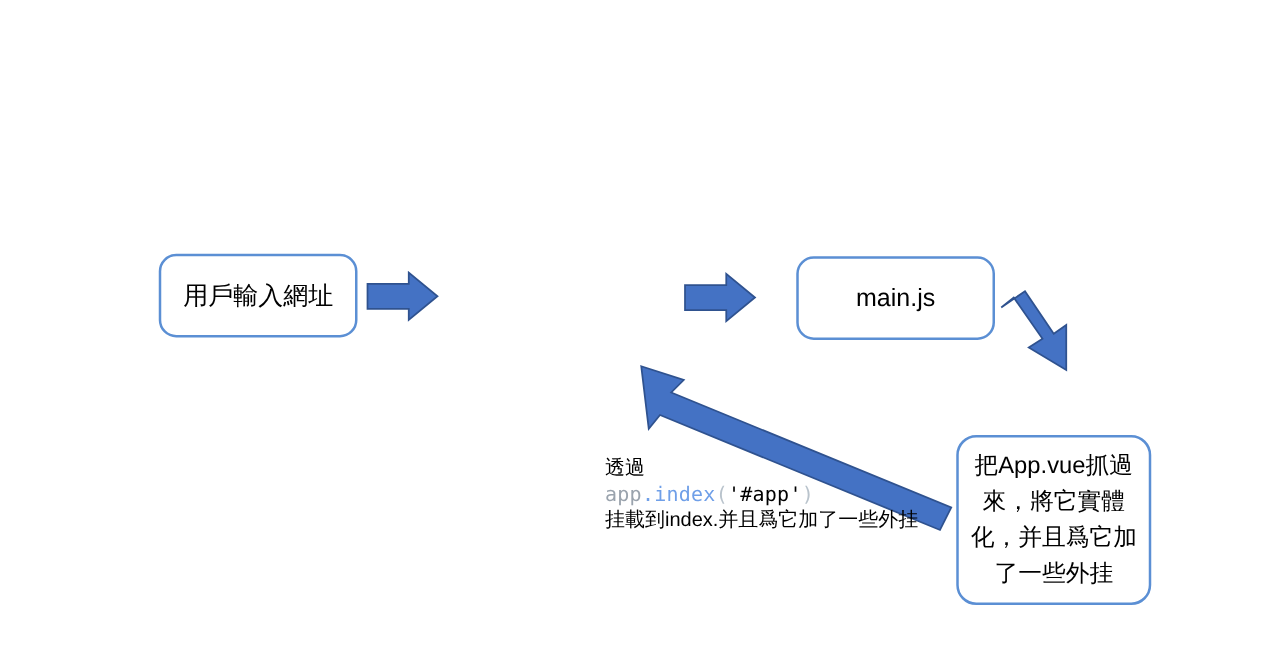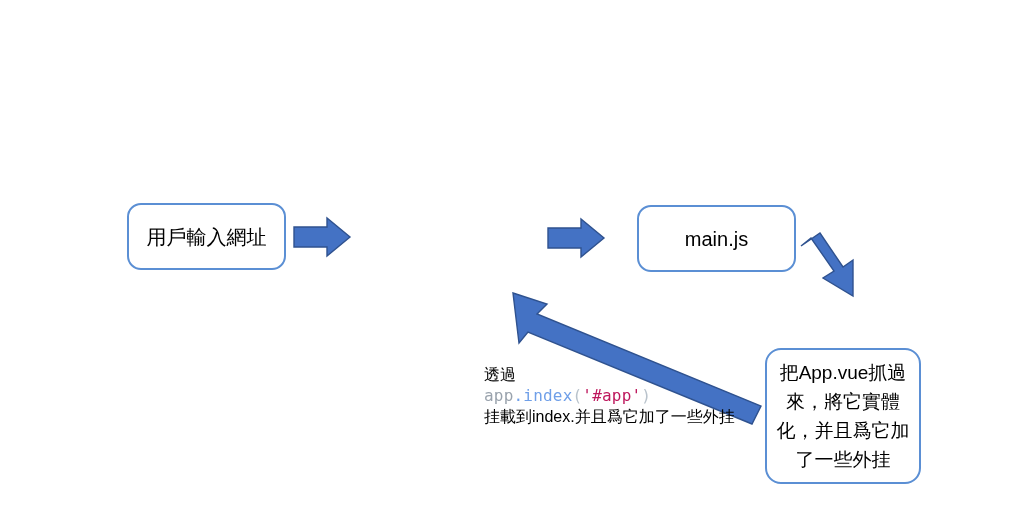--- a/index.html
+++ b/index.html
@@ -118,21 +118,21 @@
   }
   #annotation .code-line {
     font-family: "DejaVu Sans Mono", "Liberation Mono", monospace;
     font-size: 16px;
     letter-spacing: 0.2px;
   }
   .tok-obj    { color: #9aa3ad; text-align: right; }
   .tok-dot    { color: #6f9fe8; }
   .tok-fn     { color: #6f9fe8; }
   .tok-paren  { color: #b9c3cc; }
-  .tok-str    { color: #be185d; margin-top: 24px; }
+  .tok-str    { color: #000000; margin-top: 24px; }
 </style>
 </head>
 <body>
 
 <div id="slide">
 
 
   <div class="node-box" id="box-url">
     <span class="node-label">用戶輸入網址</span>
   </div>

